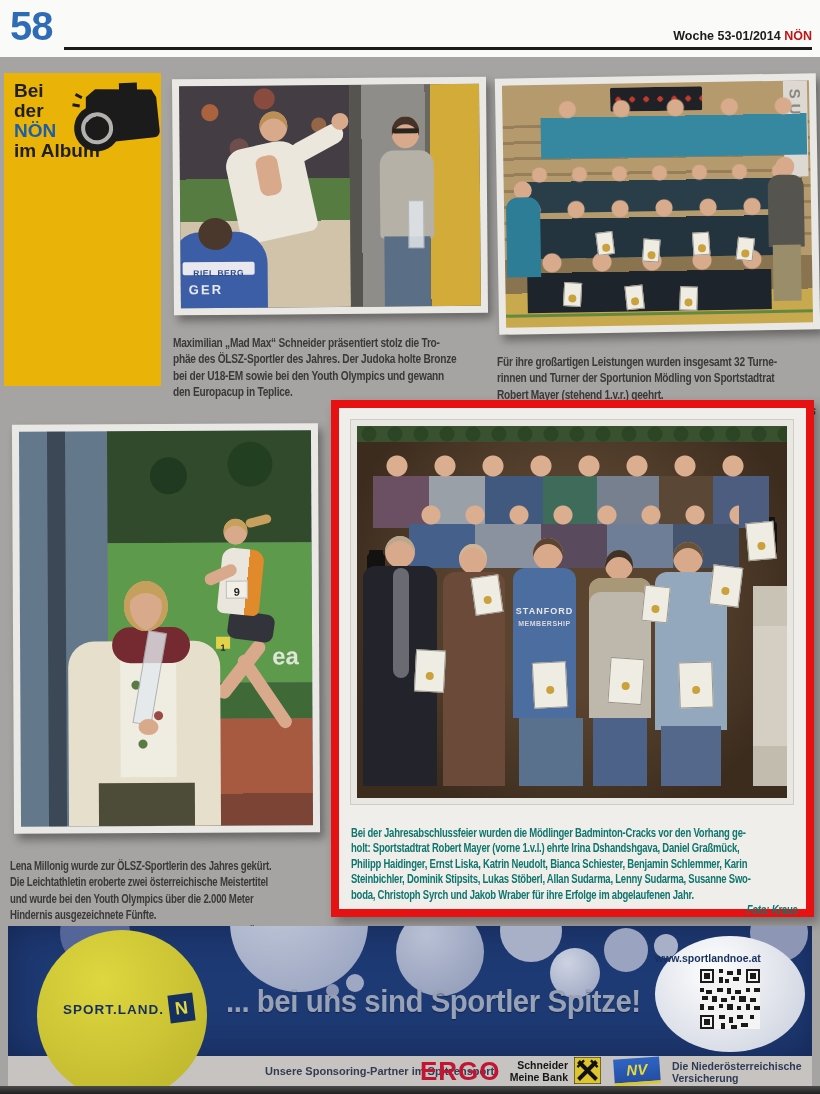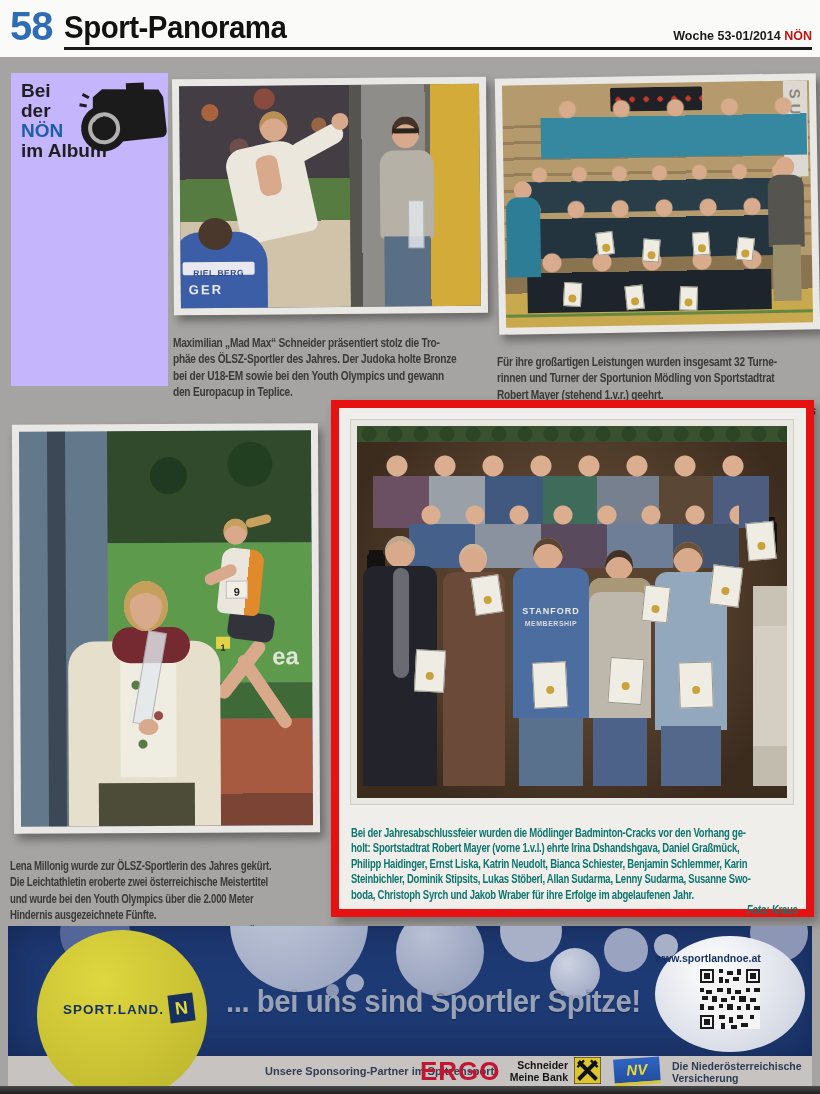--- a/index.html
+++ b/index.html
@@ -18,31 +18,28 @@
   .circ{position:absolute;border-radius:50%;}
   .fig{position:absolute;border-radius:12px 12px 0 0;}
 </style>
 </head>
 <body>
 
 <div id="page">
 
   <div class="a" style="left:0;top:0;width:820px;height:57px;background:#fafaf8;">
     <div class="a" style="left:10px;top:4px;font-size:40px;font-weight:bold;color:#2e6cb5;letter-spacing:-1px;">58</div>
-    <div class="a" style="left:64px;top:10px;">
-      <span class="cond" style="display:inline-block;font-size:31px;font-weight:bold;color:#121212;letter-spacing:-.5px;transform:scaleX(.95);">Sport-Panorama</span>
-    </div>
     <div class="a" style="left:64px;top:47px;width:748px;height:3px;background:#1a1a1a;"></div>
     <div class="a" style="right:8px;top:29px;font-size:12.5px;font-weight:bold;color:#1c1c1c;">
       <span>Woche 53-01/2014</span>
       <span style="color:#c21414;">NÖN</span>
     </div>
   </div>
 
-  <div class="a" style="left:11px;top:73px;width:157px;height:313px;background:#c4b5fd;">
+  <div class="a" style="left:4px;top:73px;width:157px;height:313px;background:#eab308;">
     <div class="a" style="left:10px;top:8px;font-size:19px;line-height:20px;font-weight:bold;color:#1f1f1f;">
       <div>Bei</div>
       <div>der</div>
       <div style="color:#1e5ea6;">NÖN</div>
       <div>im Album</div>
     </div>
     <svg class="a" style="left:54px;top:8px;transform:rotate(-6deg);" width="102" height="72" viewBox="0 0 102 72">
       <path d="M30 14 l10 -7 56 6 4 8 v34 a6 6 0 0 1 -6 6 H34 a8 8 0 0 1 -8 -8 z" fill="#1b1b1b"></path>
       <circle cx="38" cy="46" r="23" fill="#1b1b1b"></circle>
       <circle cx="38" cy="46" r="14" fill="none" stroke="#b3b1af" stroke-width="4"></circle>
@@ -202,21 +199,21 @@
              background-image:radial-gradient(circle at 22px 11px,#dcae90 0 9px,rgba(0,0,0,0) 10px),
              linear-gradient(90deg,#46608c 0 66px,#8a92a0 66px 132px,#5a4a5e 132px 198px,#6e7e96 198px 264px,#44546e 264px 330px);
              background-size:44px 100%,100% 44px;background-position:0 0,0 20px;background-repeat:repeat-x,no-repeat;"></div>
 
         <div class="head" style="left:28px;top:110px;width:30px;height:32px;box-shadow:inset 0 5px 0 #b9a88e;"></div>
         <div class="fig" style="left:6px;top:140px;width:74px;height:220px;background:#23232b;"></div>
         <div class="a" style="left:36px;top:142px;width:16px;height:110px;background:#6a6a72;border-radius:8px;"></div>
         <div class="head" style="left:102px;top:118px;width:28px;height:30px;box-shadow:inset 0 4px 0 #cdb698;"></div>
         <div class="fig" style="left:86px;top:146px;width:62px;height:214px;background:#6b4a3a;"></div>
         <div class="head" style="left:176px;top:112px;width:30px;height:32px;box-shadow:inset 0 6px 0 #5a4330;"></div>
-        <div class="fig" style="left:156px;top:142px;width:76px;height:150px;background:#4c6da0;text-align:center;">
+        <div class="fig" style="left:156px;top:142px;width:63px;height:150px;background:#4c6da0;text-align:center;">
           <div style="margin-top:38px;font-size:9px;font-weight:bold;color:#e8e8ea;letter-spacing:1px;">STANFORD</div>
           <div style="margin-top:4px;font-size:7px;font-weight:bold;color:#d8d8dc;letter-spacing:.5px;">MEMBERSHIP</div>
         </div>
         <div class="a" style="left:162px;top:292px;width:64px;height:68px;background:#5a718e;"></div>
         <div class="head" style="left:248px;top:124px;width:28px;height:30px;box-shadow:inset 0 7px 0 #3f3228;"></div>
         <div class="fig" style="left:232px;top:152px;width:62px;height:140px;background:#beb8ac;box-shadow:inset 0 14px 0 #a89878;"></div>
         <div class="a" style="left:236px;top:292px;width:54px;height:68px;background:#4c6288;"></div>
         <div class="head" style="left:316px;top:116px;width:30px;height:32px;box-shadow:inset 0 6px 0 #6a5238;"></div>
         <div class="fig" style="left:298px;top:146px;width:72px;height:158px;background:#93a7bd;"></div>
         <div class="a" style="left:304px;top:300px;width:60px;height:60px;background:#53688a;"></div>

